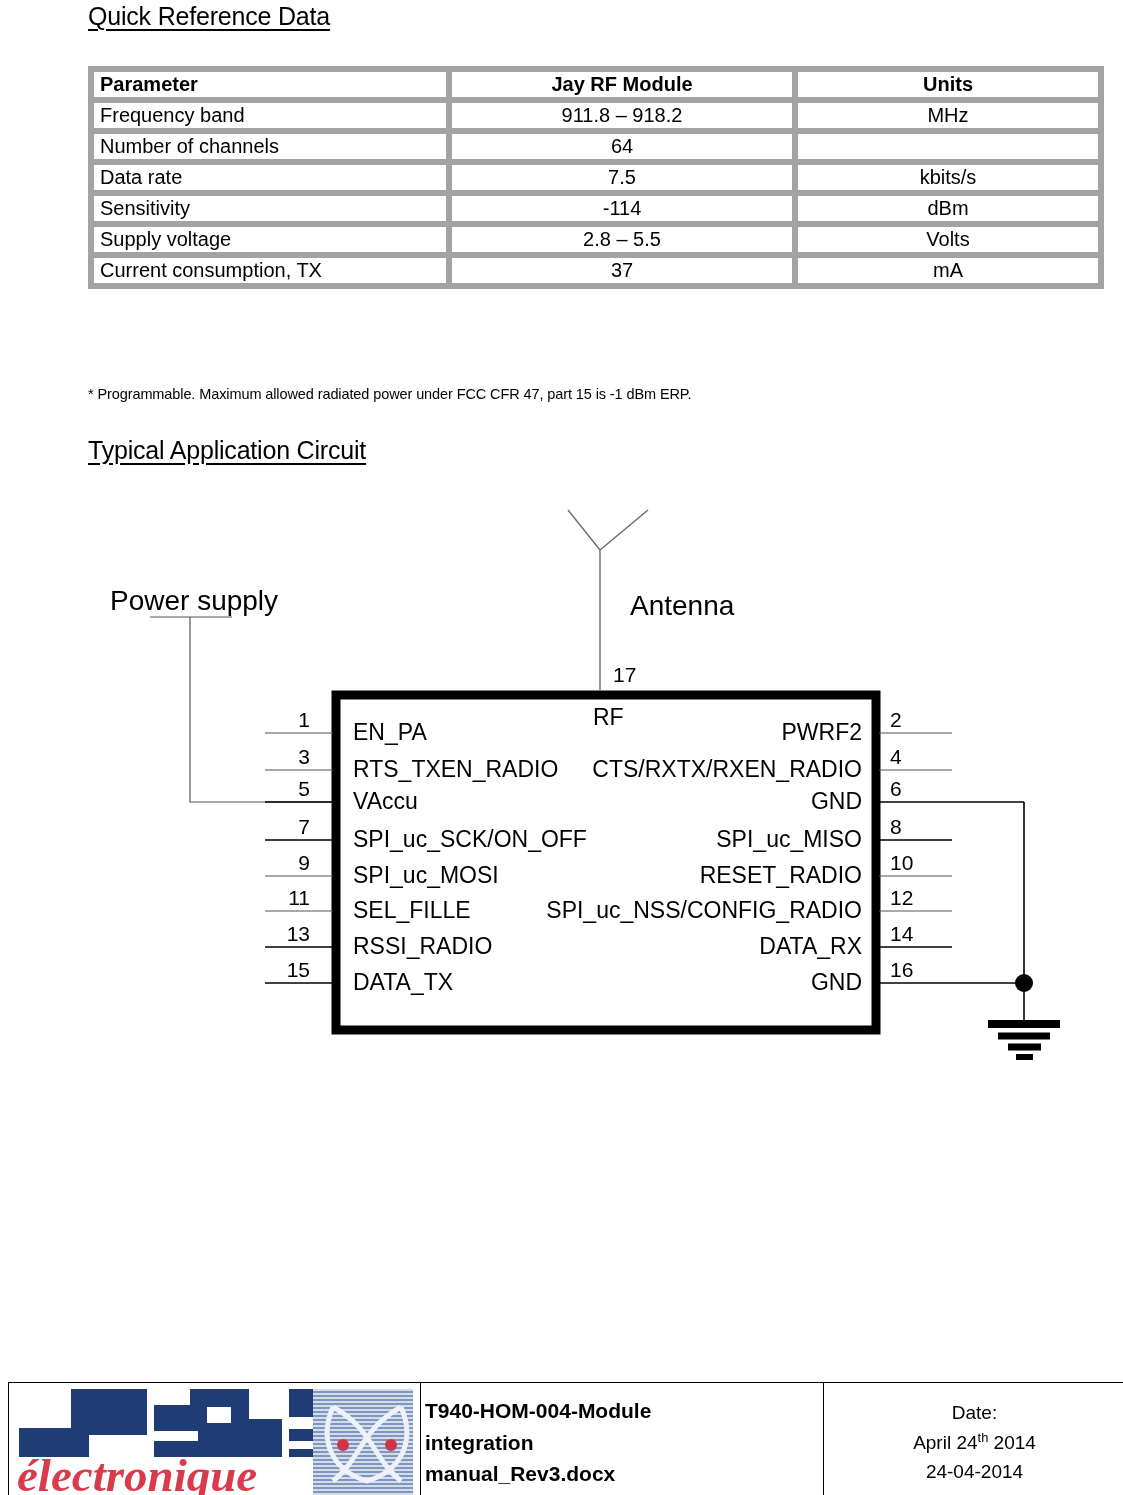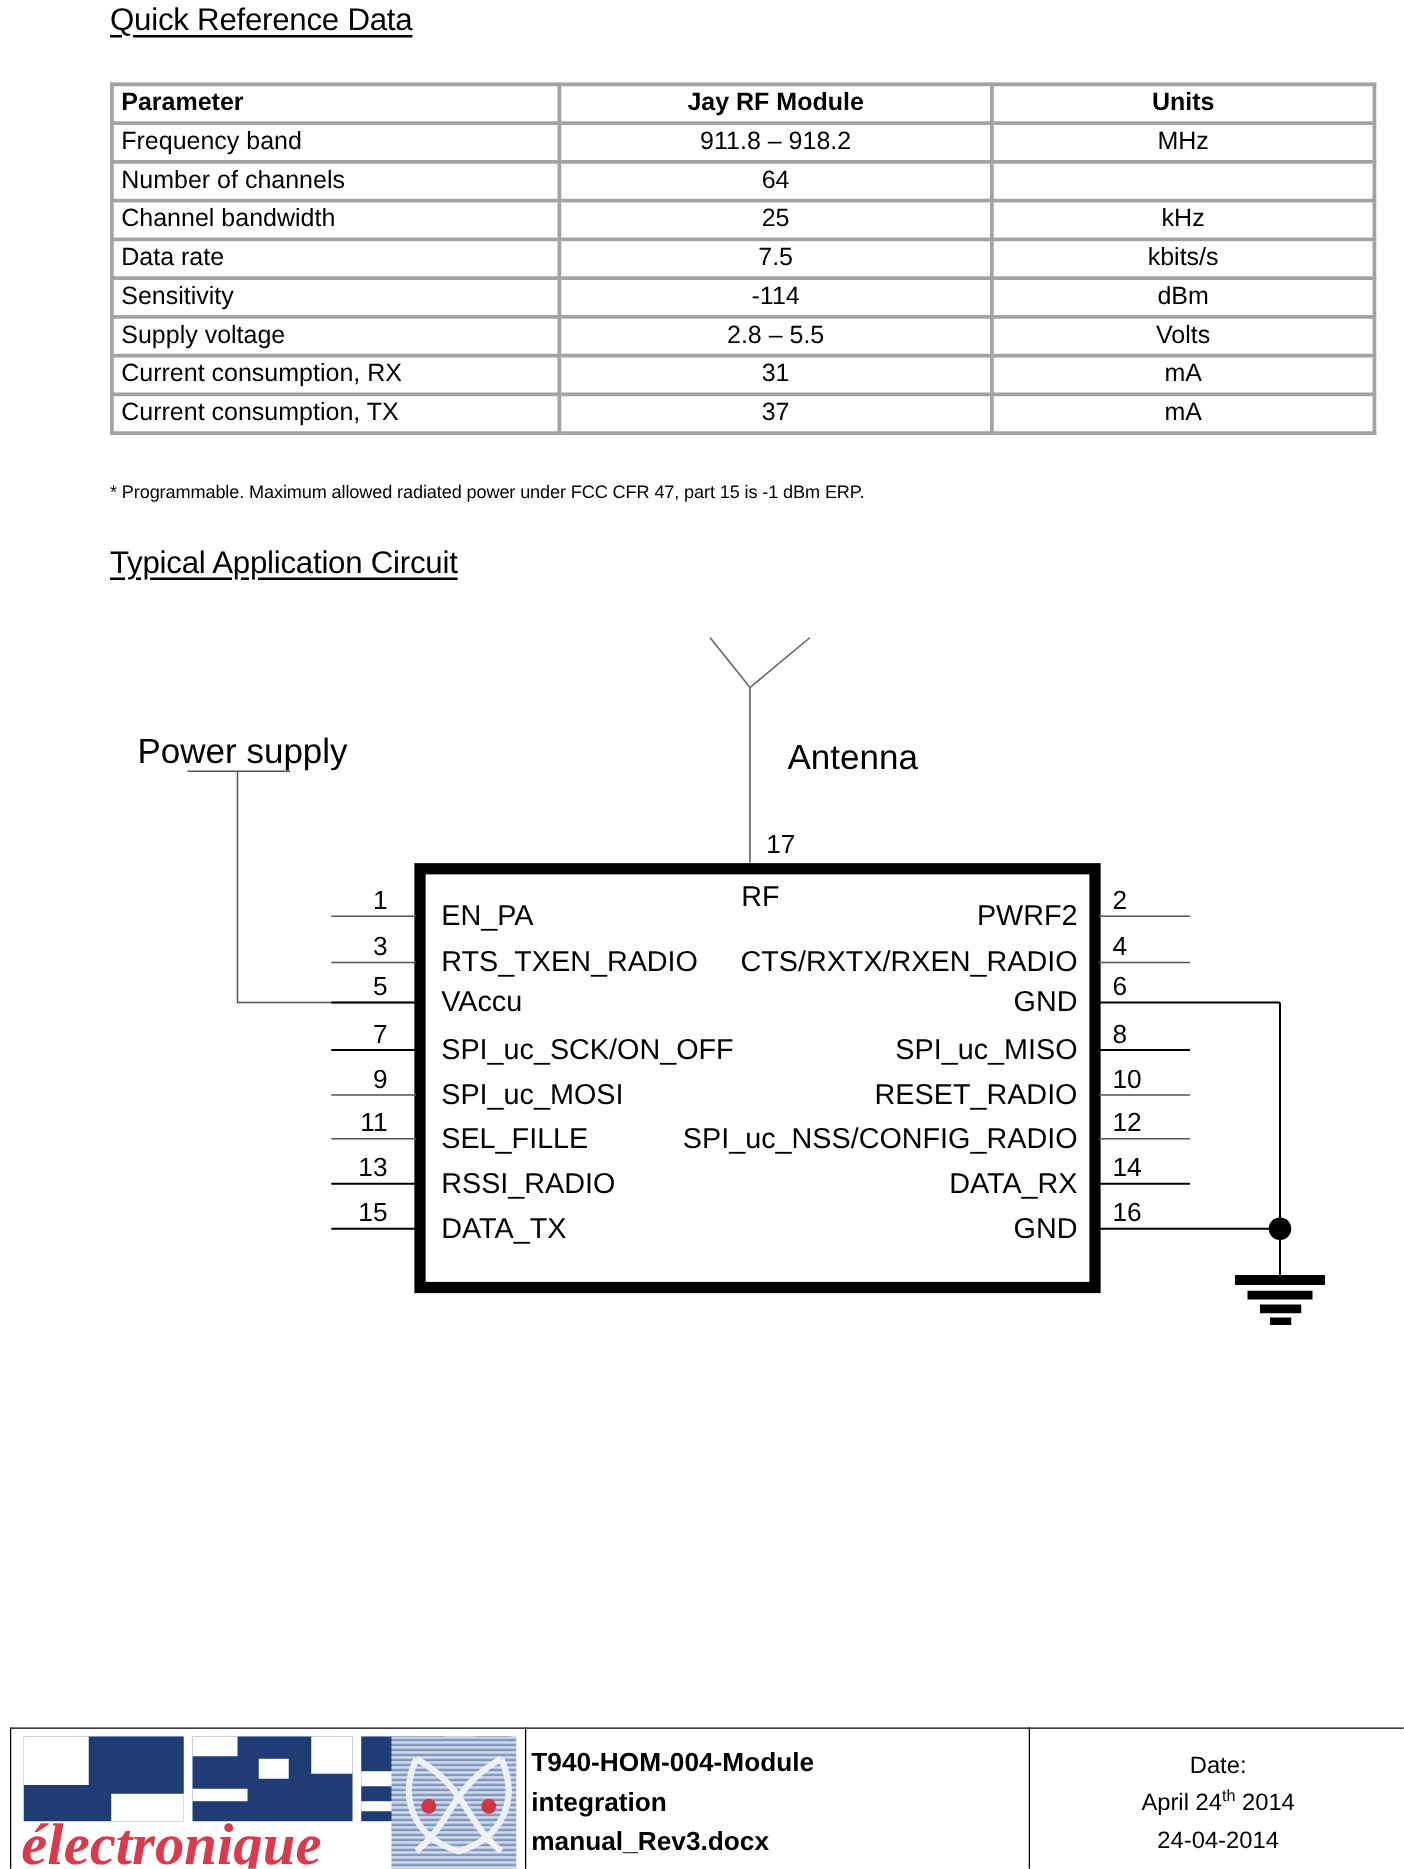--- a/index.html
+++ b/index.html
@@ -32,21 +32,21 @@
   
   #qrd-table {
     position: absolute;
     left: 88px;
     top: 66px;
     width: 1010px;
     border-collapse: collapse;
     table-layout: fixed;
   }
   #qrd-table td, #qrd-table th {
-    border: 3px solid #a3a3a3;
+    border: 6px solid #a3a3a3;
     font-size: 20px;
     font-weight: 400;
     height: 31px;
     padding: 0 0 2px 6px;
     line-height: 1.0;
     vertical-align: middle;
   }
   #qrd-table thead th { font-weight: bold; }
   #qrd-table col.c-param { width: 358px; }
   #qrd-table col.c-value { width: 346px; }
@@ -162,43 +162,33 @@
       <td class="lft">Frequency band</td>
       <td class="ctr">911.8 – 918.2</td>
       <td class="ctr">MHz</td>
     </tr>
     <tr>
       <td class="lft">Number of channels</td>
       <td class="ctr">64</td>
       <td class="ctr"></td>
     </tr>
     <tr>
-      <td class="lft">Channel bandwidth</td>
-      <td class="ctr">25</td>
-      <td class="ctr">kHz</td>
-    </tr>
-    <tr>
       <td class="lft">Data rate</td>
       <td class="ctr">7.5</td>
       <td class="ctr">kbits/s</td>
     </tr>
     <tr>
       <td class="lft">Sensitivity</td>
       <td class="ctr">-114</td>
       <td class="ctr">dBm</td>
     </tr>
     <tr>
       <td class="lft">Supply voltage</td>
       <td class="ctr">2.8 – 5.5</td>
       <td class="ctr">Volts</td>
-    </tr>
-    <tr>
-      <td class="lft">Current consumption, RX</td>
-      <td class="ctr">31</td>
-      <td class="ctr">mA</td>
     </tr>
     <tr>
       <td class="lft">Current consumption, TX</td>
       <td class="ctr">37</td>
       <td class="ctr">mA</td>
     </tr>
   </tbody>
 </table>
 
 <div id="qrd-footnote">* Programmable. Maximum allowed radiated power under FCC CFR 47, part 15 is -1 dBm ERP.</div>

